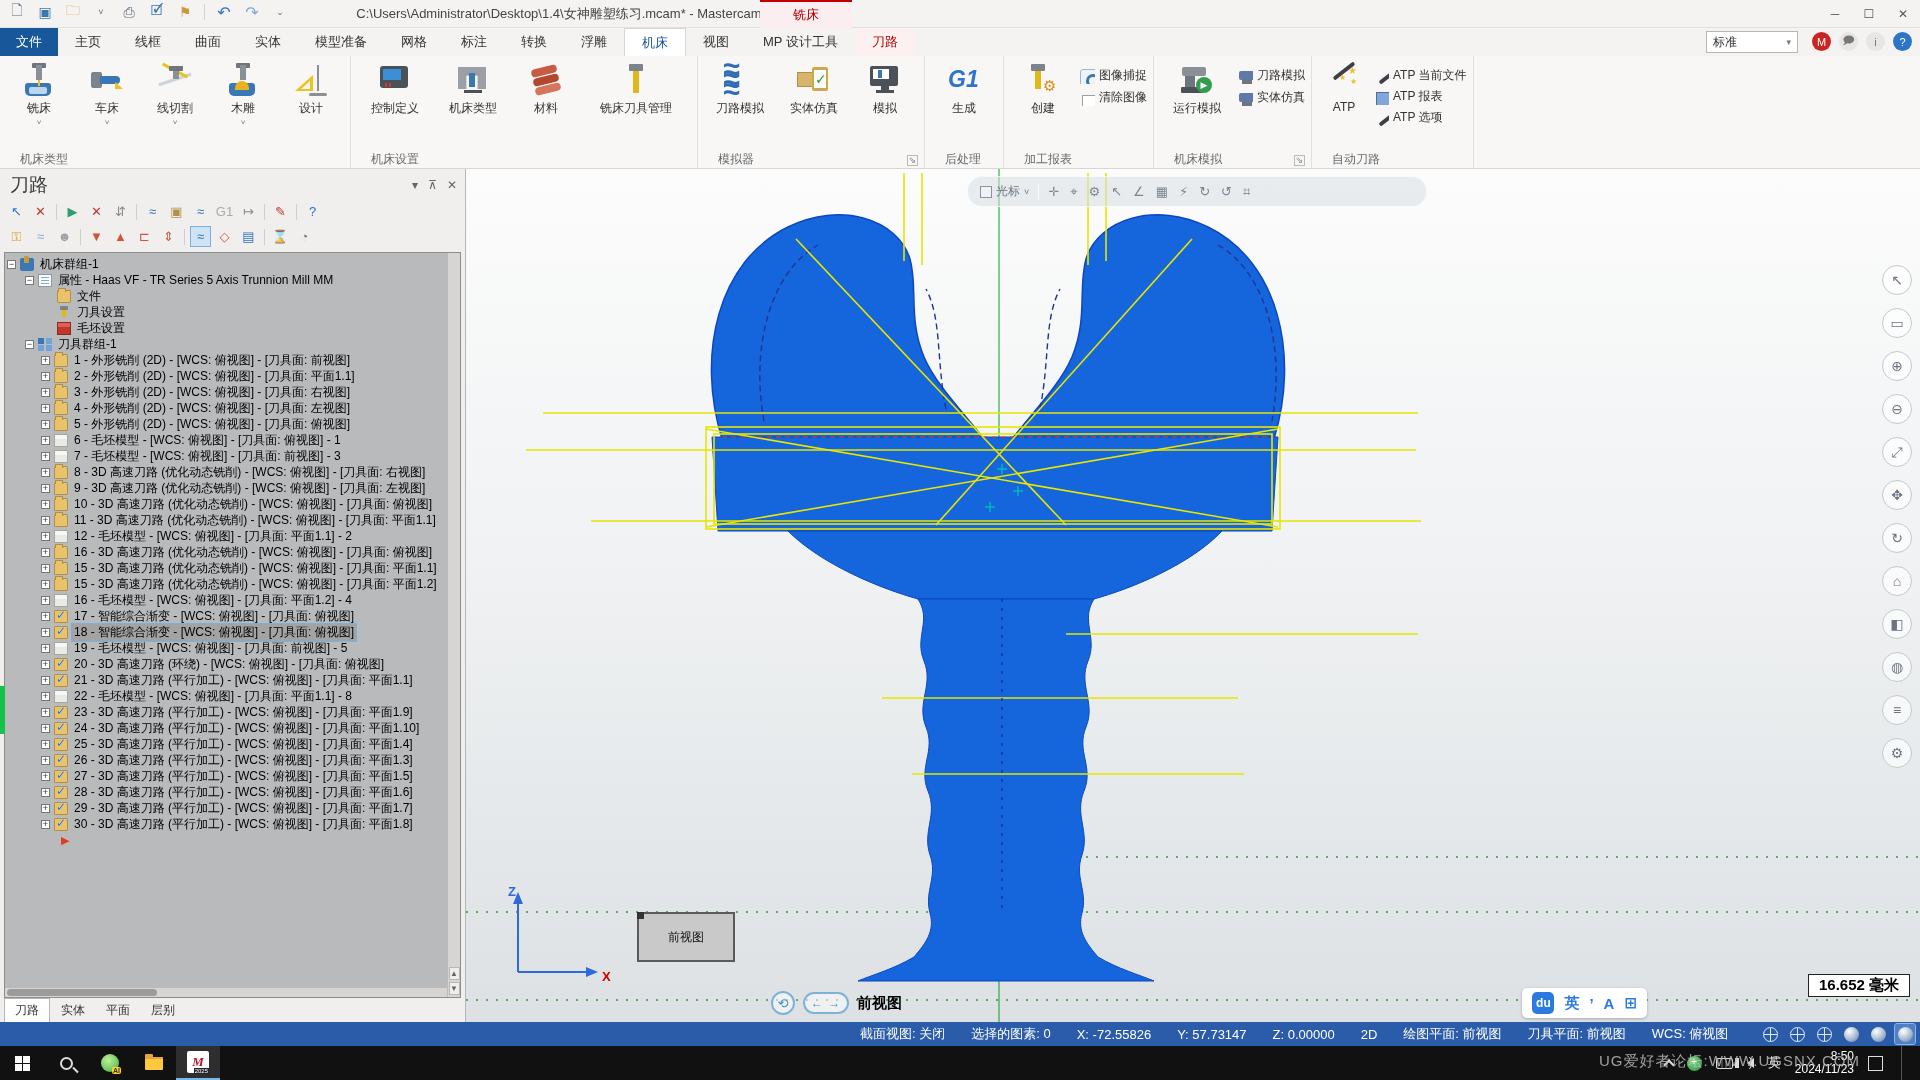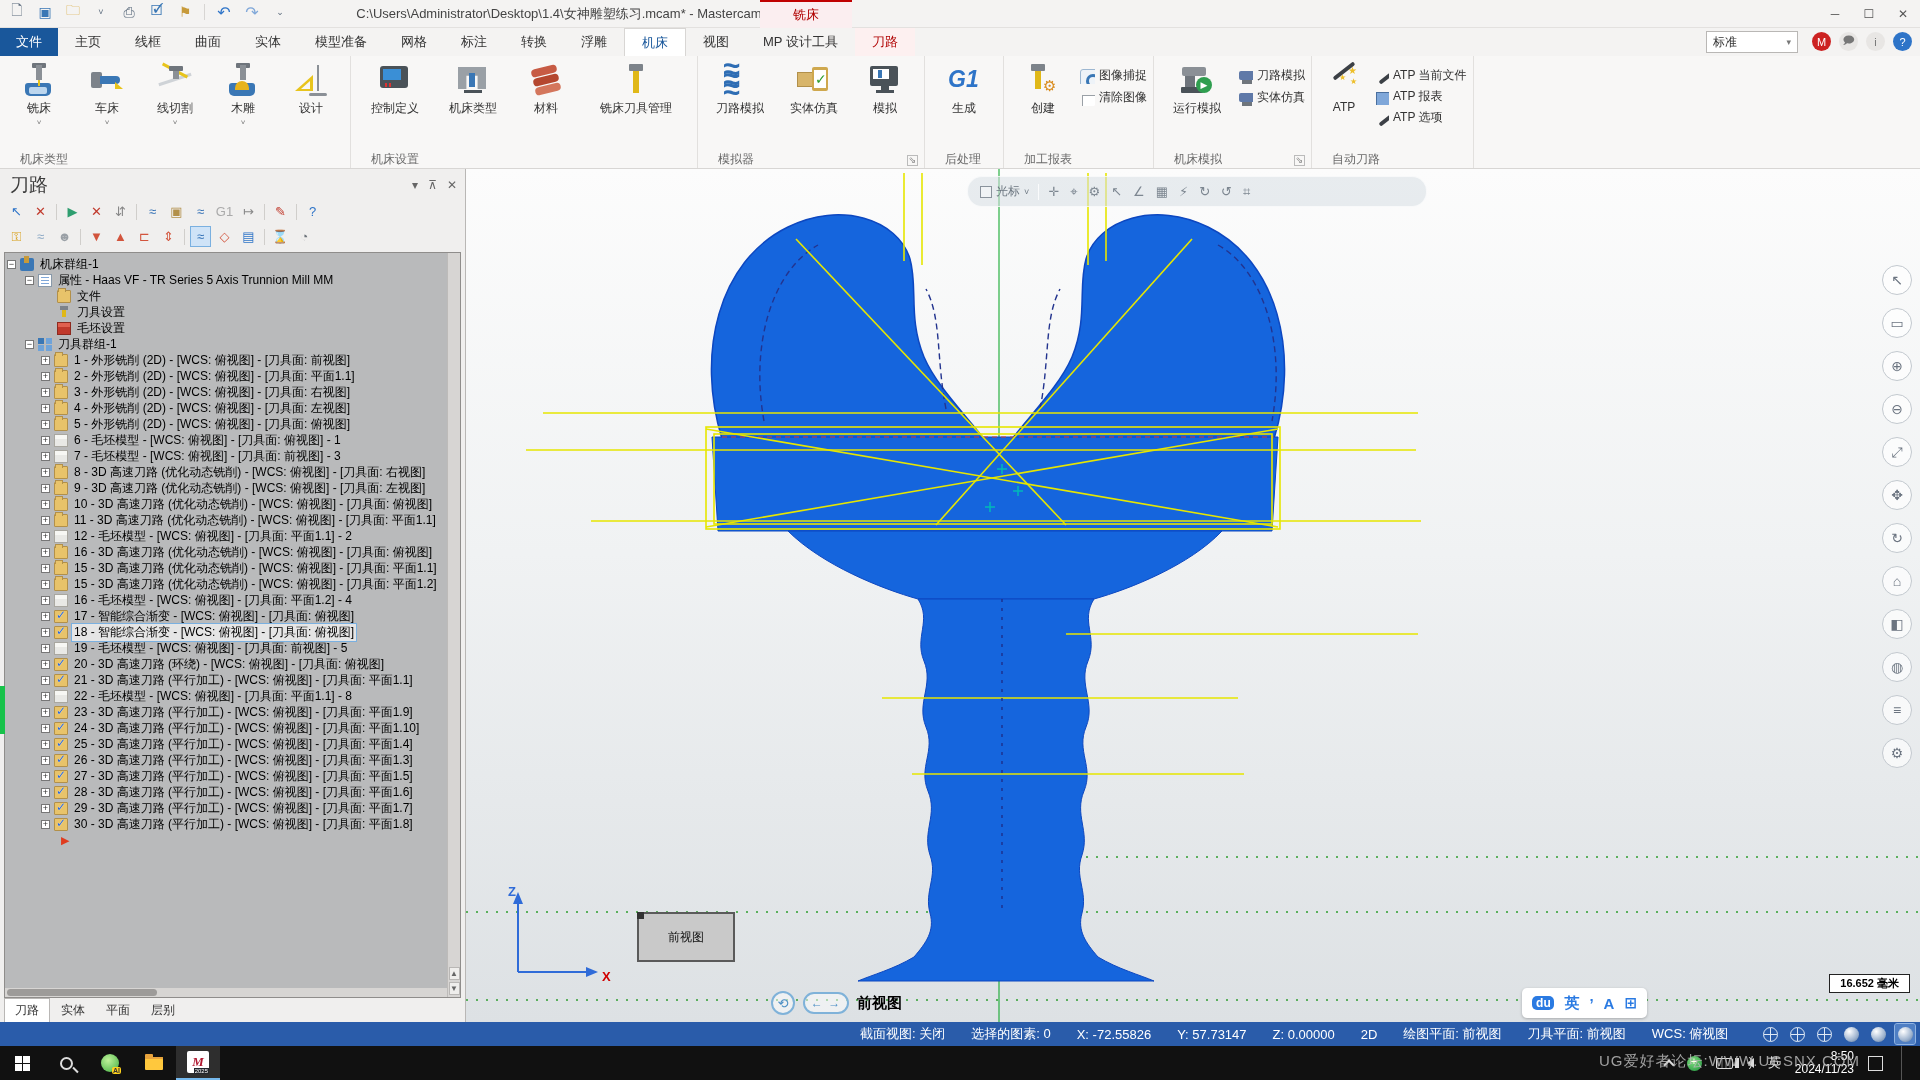--- a/index.html
+++ b/index.html
@@ -95,21 +95,21 @@
   .ptool-row{height:25px;display:flex;align-items:center;gap:3px;padding:0 6px}
   .pti{min-width:21px;height:21px;display:flex;align-items:center;justify-content:center;font-size:13px;cursor:pointer;border:1px solid transparent;white-space:nowrap}
   .pti.boxed{background:#cfe3f7;border:1px solid #7ab0e0}
   .pti.grayed{color:#aaa}
   .pdiv{width:1px;height:16px;background:#d0cecb;margin:0 2px}
   #tree{flex:1;margin:3px 4px 0 4px;background:#b9babb;border:1px solid #8f8d8b;overflow:hidden;position:relative;padding:3px 0 0 2px}
   .trow{height:16px;display:flex;align-items:center;font-size:12px;color:#000;white-space:nowrap}
   .texp{width:9px;height:9px;border:1px solid #777;background:#fff;font-size:9px;line-height:7px;text-align:center;margin-right:4px;color:#333;flex:none;cursor:pointer}
   .tico{width:14px;height:13px;position:relative;margin-right:4px;flex:none}
   .tlabel{padding:0 2px}
-  .trow.selected .tlabel{background:#e5e5e5;outline:1px solid #7ab0e0}
+  .trow.selected .tlabel{background:#a3a3a3;outline:1px solid #7ab0e0}
   
   .i-mgrp{background:#3a77b5;border-radius:2px}
   .i-mgrp::after{content:"";position:absolute;left:4px;top:-2px;width:5px;height:7px;background:#c79a3a}
   .i-props{background:#fff;border:1px solid #8899aa}
   .i-props::after{content:"";position:absolute;left:2px;top:2px;width:8px;height:7px;background:repeating-linear-gradient(#7fa7d9 0 1px,transparent 1px 3px)}
   .i-folder{background:#e8c36a;border:1px solid #b2904a;border-radius:1px}
   .i-folder::before{content:"";position:absolute;left:0;top:-3px;width:6px;height:3px;background:#e8c36a;border:1px solid #b2904a;border-bottom:none}
   .i-tgrp{background:transparent}
   .i-tgrp::before,.i-tgrp::after{content:"";position:absolute;width:6px;height:6px;background:#3a77b5}
   .i-tgrp::before{left:0;top:0;box-shadow:8px 0 #6fa3d9}
@@ -141,23 +141,23 @@
   #right-tools{position:absolute;right:8px;top:96px;display:flex;flex-direction:column;gap:13px}
   .rt{width:30px;height:30px;border-radius:50%;background:rgba(255,255,255,.65);border:1px solid #c3c9cf;color:#6b7480;display:flex;align-items:center;justify-content:center;font-size:14px;cursor:pointer}
   
   #gizmo{position:absolute;left:34px;top:715px;width:130px;height:100px}
   #plane-box{position:absolute;left:171px;top:743px;width:98px;height:50px;background:#c9c9c9;border:2px solid #5a5a5a;color:#111;font-size:12px;display:flex;align-items:center;justify-content:center}
   #plane-box::before{content:"";position:absolute;left:-2px;top:-2px;width:7px;height:7px;background:#333}
   #view-controls{position:absolute;left:305px;top:822px;display:flex;align-items:center;gap:8px}
   #vc-refresh{width:24px;height:24px;border-radius:50%;border:2px solid #7fb2d9;color:#4b8ec4;font-size:13px;display:flex;align-items:center;justify-content:center;cursor:pointer;background:rgba(255,255,255,.5)}
   #vc-pan{width:46px;height:22px;border-radius:11px;border:2px solid #7fb2d9;color:#4b8ec4;display:flex;align-items:center;justify-content:center;font-size:12px;letter-spacing:1px;cursor:pointer;background:rgba(255,255,255,.5)}
   #view-label{font-size:15px;font-weight:bold;color:#000}
-  #scale-box{position:absolute;right:10px;top:805px;background:#fff;border:1px solid #222;padding:1px 10px;font-size:11px;font-weight:bold;color:#000}
+  #scale-box{position:absolute;right:10px;top:805px;background:#fff;border:1px solid #222;padding:1px 10px;font-size:15px;font-weight:bold;color:#000}
   #ime-bar{position:absolute;right:273px;top:819px;height:30px;background:#fff;border-radius:5px;box-shadow:0 1px 3px rgba(0,0,0,.25);display:flex;align-items:center;gap:10px;padding:0 10px}
-  #ime-bar .du{width:22px;height:14px;background:#2a7ae2;border-radius:5px;color:#fff;font-size:12px;font-weight:bold;display:flex;align-items:center;justify-content:center}
+  #ime-bar .du{width:22px;height:22px;background:#2a7ae2;border-radius:5px;color:#fff;font-size:12px;font-weight:bold;display:flex;align-items:center;justify-content:center}
   #ime-bar .it{color:#2a7ae2;font-size:15px;font-weight:bold;cursor:pointer}
   #green-sliver{position:absolute;left:0;top:686px;width:5px;height:48px;background:#17c24a}
   
   #statusbar{position:absolute;left:0;top:1022px;width:1920px;height:24px;background:#2a5caa;display:flex;align-items:center;color:#fff;font-size:13px;padding-left:860px;gap:26px}
   .sbit{white-space:nowrap;display:flex;align-items:center;gap:4px;cursor:default}
   #sb-icons{display:flex;gap:7px;align-items:center;margin-left:6px}
   .sbi{width:20px;height:20px;display:flex;align-items:center;justify-content:center;border-radius:2px;cursor:pointer}
   .globe{width:15px;height:15px;border-radius:50%;border:1.5px solid #dfe9f5;position:relative}
   .globe::before{content:"";position:absolute;left:50%;top:0;width:1px;height:100%;background:#dfe9f5}
   .globe::after{content:"";position:absolute;top:50%;left:0;height:1px;width:100%;background:#dfe9f5}

